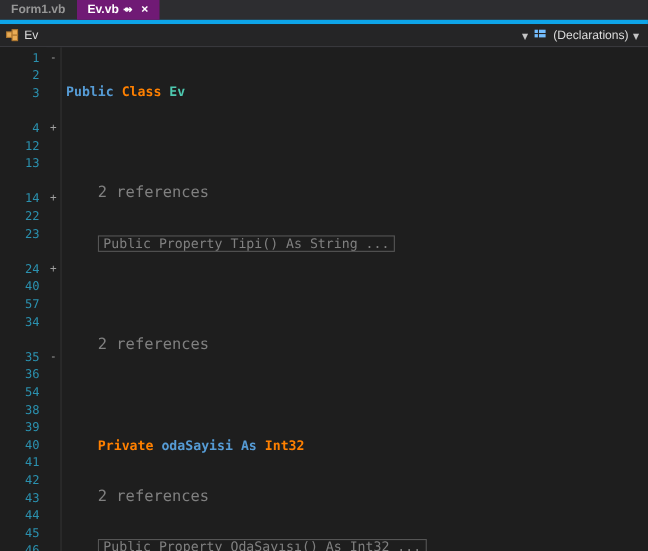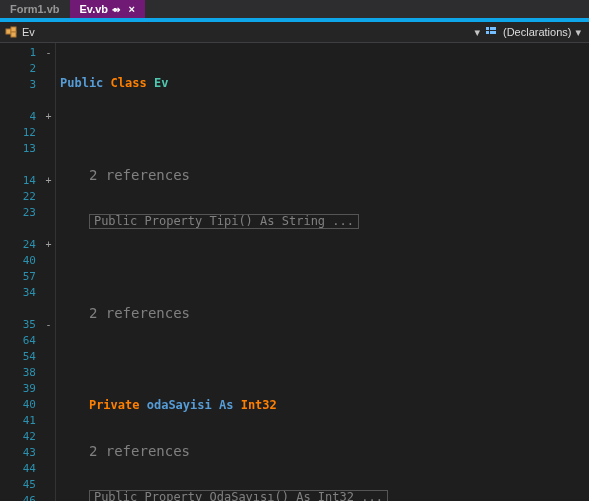--- a/index.html
+++ b/index.html
@@ -83,21 +83,21 @@
     <div>14</div>
     <div>22</div>
     <div>23</div>
     <div></div>
     <div>24</div>
     <div>40</div>
     <div>57</div>
     <div>34</div>
     <div></div>
     <div>35</div>
-    <div>64</div>
+    <div>36</div>
     <div>54</div>
     <div>38</div>
     <div>39</div>
     <div>40</div>
     <div>41</div>
     <div>42</div>
     <div>43</div>
     <div>44</div>
     <div>45</div>
     <div>46</div>

